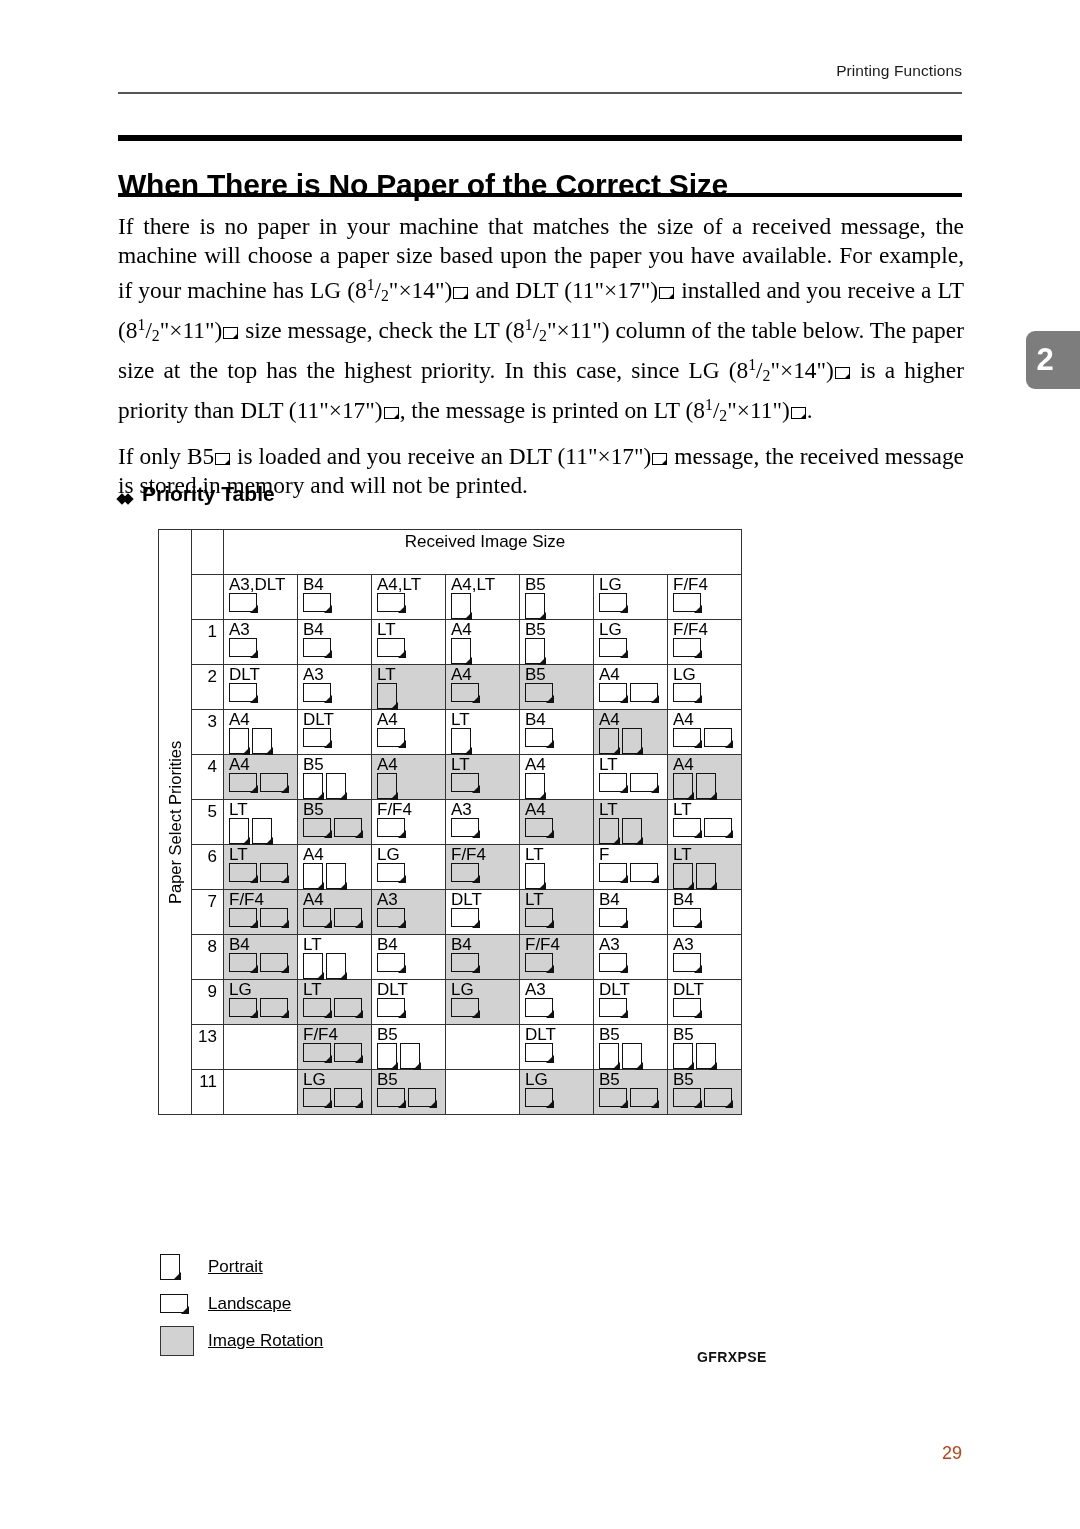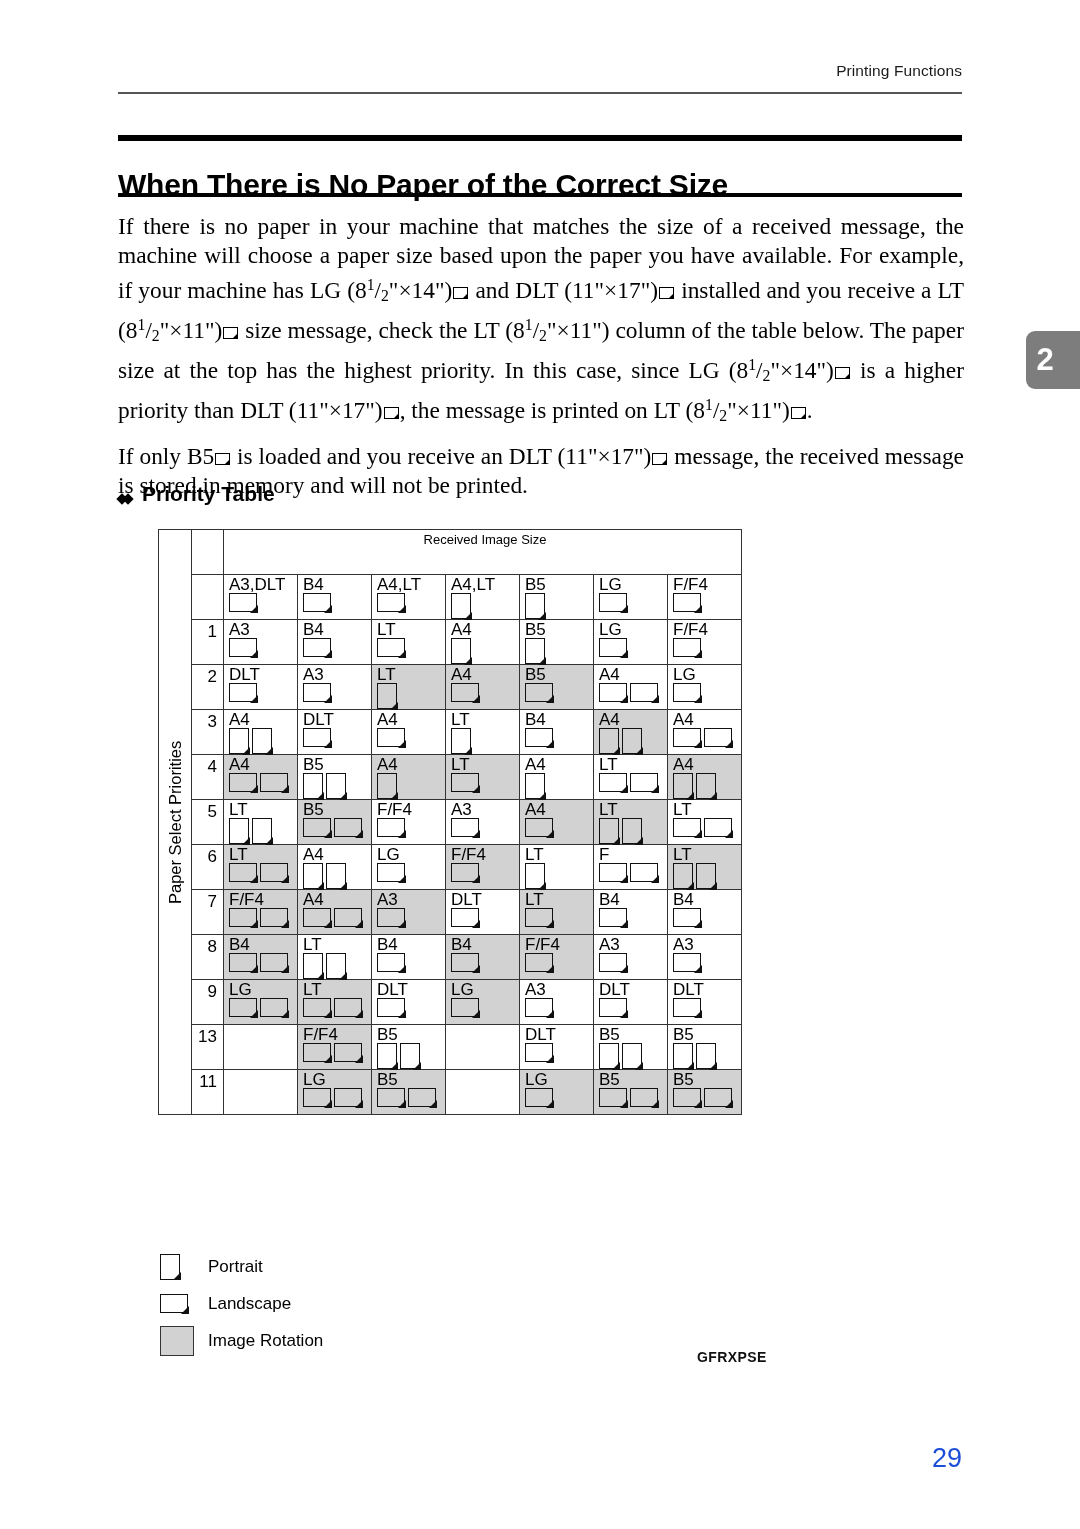--- a/index.html
+++ b/index.html
@@ -102,21 +102,21 @@
     padding:2px 0 2px 5px;
     background:#fff;
     height:45px;
     box-sizing:border-box;
   }
   #ptable td.shade{background:#d2d2d2;}
   #ptable .col-vert{width:32px;border:1.4px solid #333;padding:0;}
   #ptable .col-rank{width:32px;text-align:right;padding:2px 6px 2px 0;}
   #ptable .col-d{width:74px;}
   .hdr-band{
-    text-align:center;font-size:13px;padding-top:4px;height:26px;
+    text-align:center;font-size:17px;padding-top:4px;height:26px;
   }
   .vert-label{
     writing-mode:vertical-rl;transform:rotate(180deg);
     white-space:nowrap;font-size:16.5px;
     display:block;width:100%;height:100%;
     text-align:center;line-height:32px;
   }
   .cell-txt{display:block;line-height:15px;margin-bottom:1px;font-size:17px;}
   .icons{display:flex;align-items:flex-start;gap:3px;height:24px;}
 
@@ -126,36 +126,36 @@
     content:"";position:absolute;right:-1.6px;bottom:-1.6px;
     border-left:8px solid transparent;border-bottom:8px solid #111;
   }
   .pi.port{width:20px;height:26px;}
   .pi.land{width:28px;height:19px;}
   .pi.land::after{border-left-width:8px;border-bottom-width:8px;}
 
   
   .legend{
     position:absolute;left:160px;top:1248px;
-    font-family:"Liberation Sans",sans-serif;font-size:17px;color:#000;
+    font-family:"Liberation Sans",sans-serif;font-size:17px;color:#000;text-decoration:underline;
   }
   .legend-row{display:flex;align-items:center;height:37px;gap:0;}
   .legend-icon-box{width:48px;display:flex;align-items:center;justify-content:flex-start;}
   .legend-sq{width:34px;height:30px;background:#d2d2d2;border:1.5px solid #333;box-sizing:border-box;}
   .legend-label{}
 
   .code{
     position:absolute;left:697px;top:1349px;
     font-family:"Liberation Sans",sans-serif;
     font-size:14px;font-weight:bold;letter-spacing:.4px;color:#111;
   }
 
   .pagenum{
     position:absolute;left:862px;top:1443px;width:100px;text-align:right;
-    font-family:"Liberation Sans",sans-serif;font-size:27px;color:#1d4ed8;
+    font-family:"Liberation Sans",sans-serif;font-size:18px;color:#c2410c;
   }
 </style>
 </head>
 <body>
 
 <div class="page">
 
   <div class="runhead">Printing Functions</div>
   <div class="runhead-rule"></div>
 

